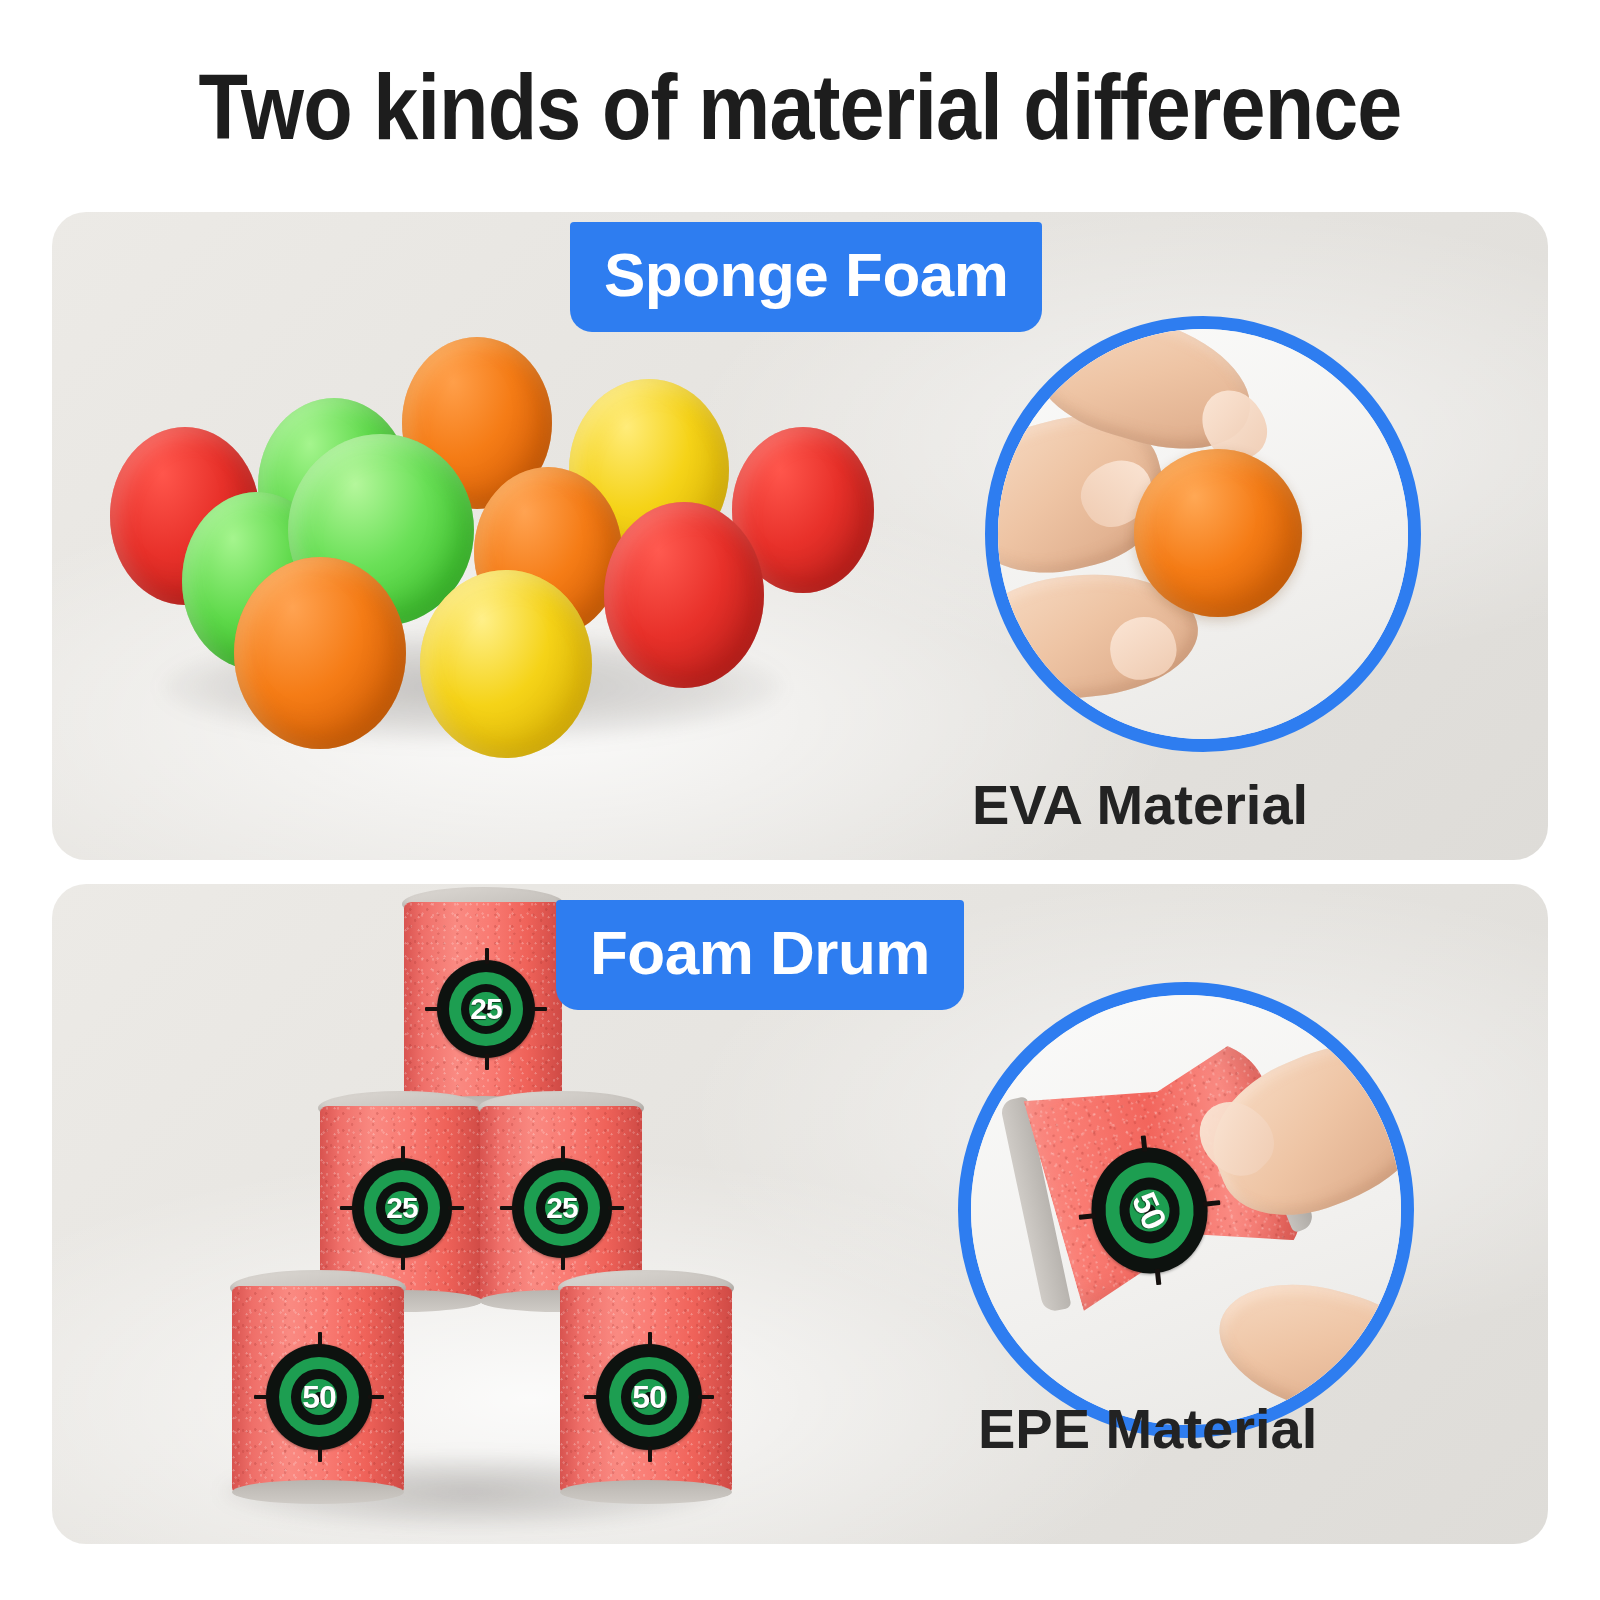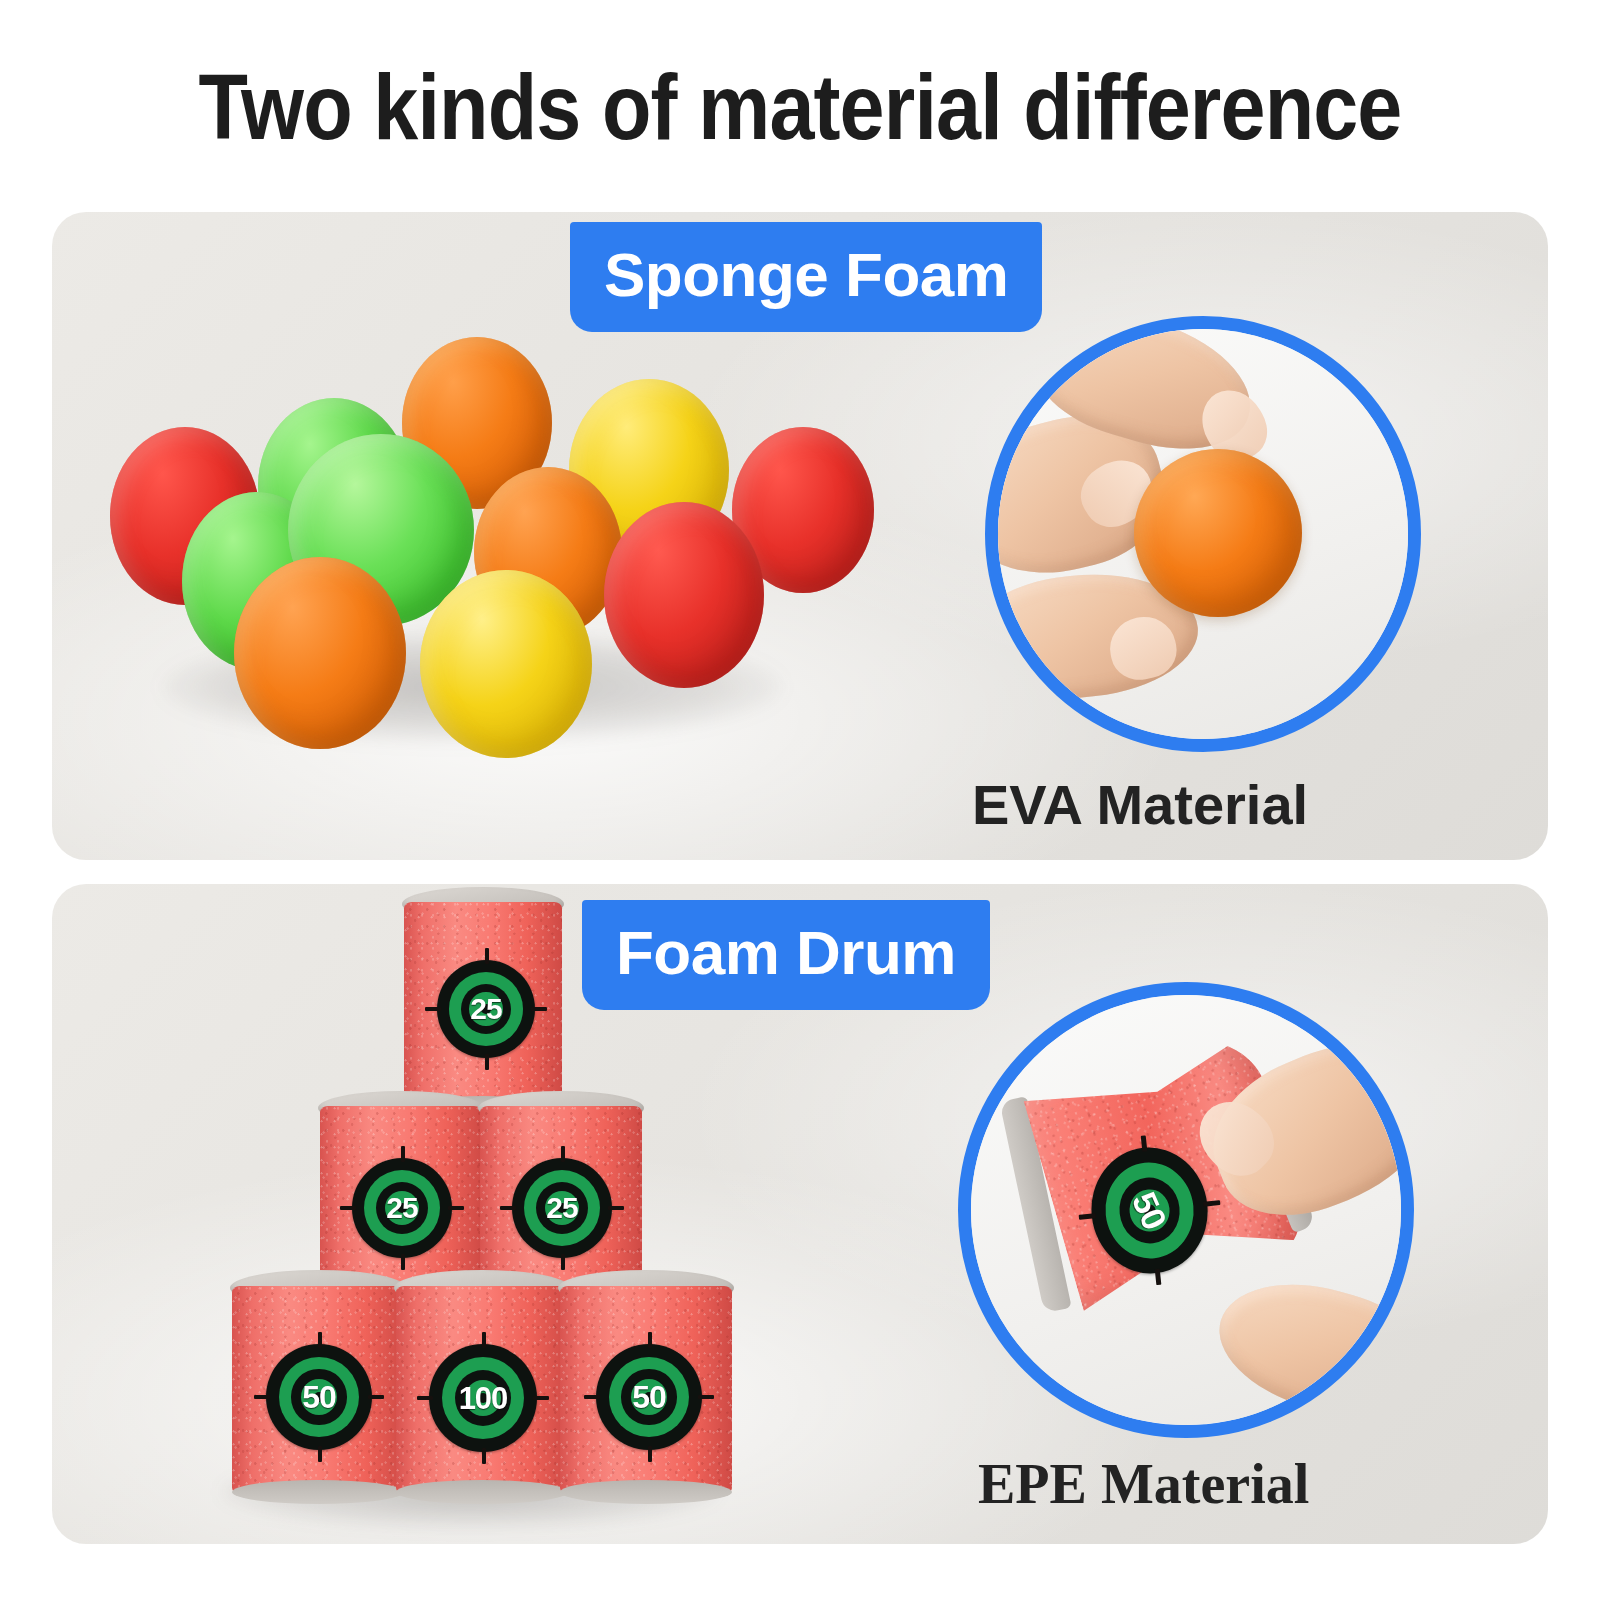--- a/index.html
+++ b/index.html
@@ -70,34 +70,34 @@
     font-weight: bold;
     line-height: 1;
     padding: 22px 34px 26px 34px;
     border-radius: 16px 16px 22px 22px;
     white-space: nowrap;
     z-index: 30;
     font-family: "Liberation Sans", sans-serif;
     letter-spacing: -0.5px;
   }
   #badge-sponge { left: 570px; top: 222px; border-top-left-radius: 4px; border-top-right-radius: 4px;}
-  #badge-foam   { left: 582px; top: 900px; border-top-left-radius: 4px; border-top-right-radius: 4px;}
+  #badge-foam   { left: 556px; top: 900px; border-top-left-radius: 4px; border-top-right-radius: 4px;}
 
   
   .material-caption {
     position: absolute;
     font-size: 56px;
     font-weight: bold;
     color: #232323;
     white-space: nowrap;
     z-index: 25;
     font-family: "Liberation Sans", sans-serif;
   }
   #caption-eva { left: 972px; top: 772px; }
-  #caption-epe { left: 978px; top: 1452px; font-family: Liberation Serif, serif; }
+  #caption-epe { left: 978px; top: 1396px; }
 
   
   .inset-circle {
     position: absolute;
     border-radius: 50%;
     border: 13px solid #2e7df0;
     background: #f4f3f1;
     overflow: hidden;
     z-index: 20;
   }
@@ -390,38 +390,20 @@
         <div class="ring-g2"></div>
         <div class="core"></div>
       <div class="tick" style="left:49%; top:-12px; width:4px; height:16px;"></div>
       <div class="tick" style="left:49%; bottom:-12px; width:4px; height:16px;"></div>
       <div class="tick" style="top:48%; left:-12px; width:16px; height:4px;"></div>
       <div class="tick" style="top:48%; right:-12px; width:16px; height:4px;"></div>
       <span class="score" style="font-size:32px;">50</span>
     </div>
   </div>
 
-  <div class="drum" style="left:344px; top:402px; width:172px; height:208px;">
-    <div class="drum-top" style="top:-16px; height:36px;"></div>
-    <div class="drum-body">
-      <div class="drum-tex"></div>
-    </div>
-    <div class="drum-base" style="bottom:-10px; height:24px;"></div>
-    <div class="target" style="left:33px; top:58px; width:108px; height:108px;">
-      <div class="ring-g1"></div>
-        <div class="ring-b1"></div>
-        <div class="ring-g2"></div>
-        <div class="core"></div>
-      <div class="tick" style="left:49%; top:-12px; width:4px; height:16px;"></div>
-      <div class="tick" style="left:49%; bottom:-12px; width:4px; height:16px;"></div>
-      <div class="tick" style="top:48%; left:-12px; width:16px; height:4px;"></div>
-      <div class="tick" style="top:48%; right:-12px; width:16px; height:4px;"></div>
-      <span class="score" style="font-size:31px;">100</span>
-    </div>
-  </div>
 
   <div class="drum" style="left:508px; top:402px; width:172px; height:208px;">
     <div class="drum-top" style="top:-16px; height:36px;"></div>
     <div class="drum-body">
       <div class="drum-tex"></div>
     </div>
     <div class="drum-base" style="bottom:-10px; height:24px;"></div>
     <div class="target" style="left:36px; top:58px; width:106px; height:106px;">
       <div class="ring-g1"></div>
         <div class="ring-b1"></div>

